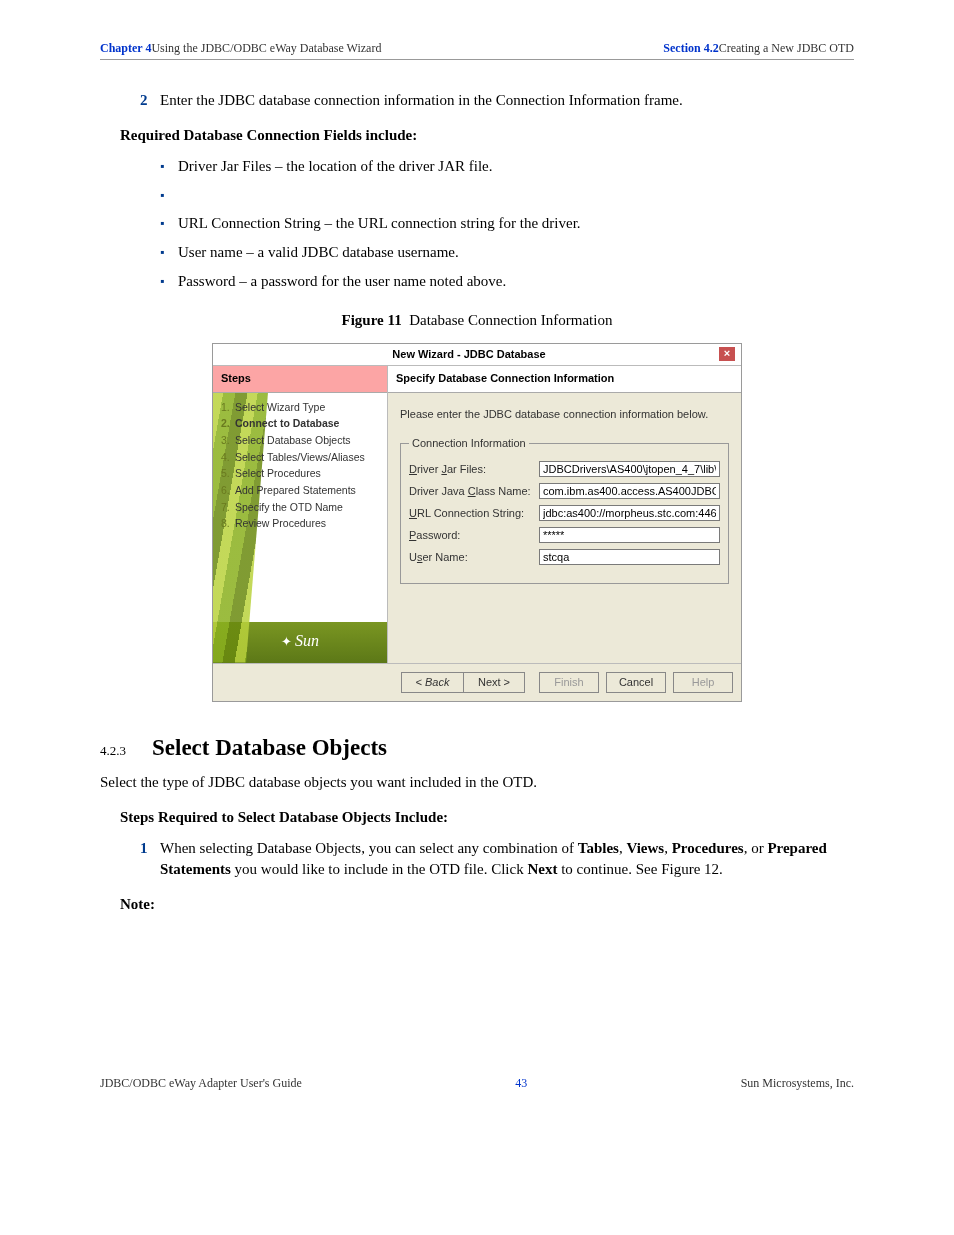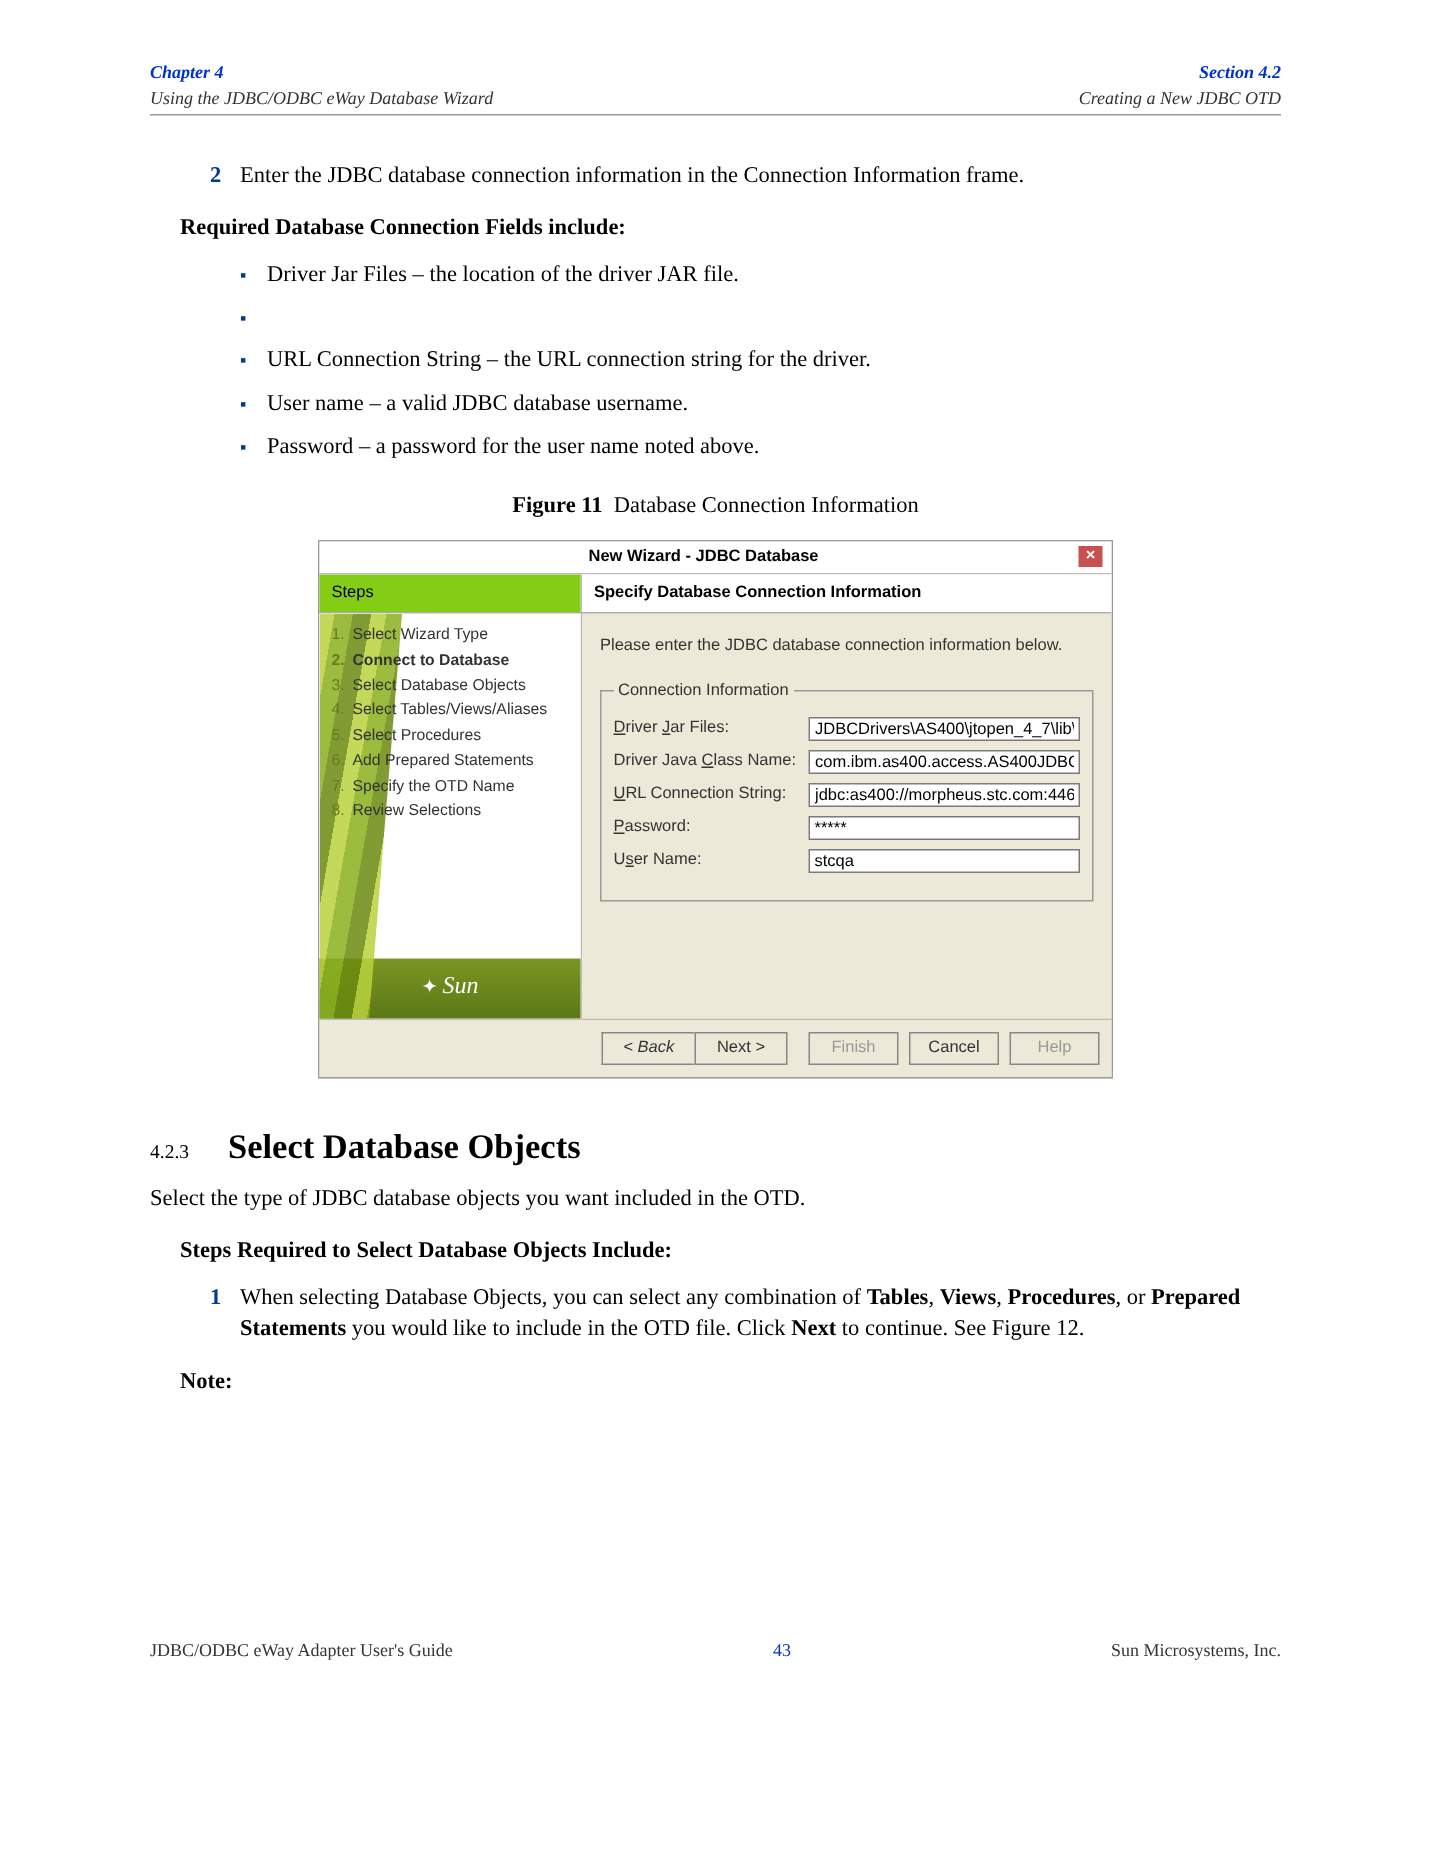--- a/index.html
+++ b/index.html
@@ -1,37 +1,37 @@
 <!DOCTYPE html>
 <html><head>
 <meta charset="utf-8">
 <style>
   * { box-sizing: border-box; margin: 0; padding: 0; }
   body { font-family: Georgia, 'Times New Roman', serif; color: #000; background: #fff; width: 954px; margin: 0 auto; padding: 40px 100px 30px 100px; font-size: 15px; line-height: 1.4; }
   .header { display: flex; justify-content: space-between; border-bottom: 1px solid #999; padding-bottom: 2px; margin-bottom: 30px; font-size: 12px; }
-  .header-left, .header-right { display: flex; flex-direction: column; font-style: italic; }
+  .header-left, .header-right { display: flex; flex-direction: row; }
   .header-right { text-align: right; }
   .header a { color: #0033cc; text-decoration: none; font-weight: bold; }
   .header .subline { color: #333; font-size: 12px; }
   .body-text { margin-bottom: 10px; }
   .num-item { display: flex; margin-left: 40px; margin-bottom: 8px; }
   .num-item .num { color: #003b8e; font-weight: bold; width: 20px; flex-shrink:0; }
   .num-item .txt { flex: 1; }
   .subhead { font-weight: bold; margin: 14px 0 10px 20px; font-size: 15px; }
   .bullet-list { margin-left: 60px; }
   .bullet-item { display: flex; margin-bottom: 8px; }
   .bullet-item .dot { color: #003b8e; width: 18px; flex-shrink:0; font-size:12px; line-height:20px;}
   .fig-caption { text-align: center; margin: 18px 0 12px; font-size: 15px; }
   .fig-caption b { font-weight: bold; }
   .wizard { width: 530px; margin: 0 auto 30px; border: 1px solid #9a9a9a; background: #ece9d8; font-family: Tahoma, Arial, sans-serif; font-size: 11px; }
   .wiz-title { background: #ffffff; border-bottom: 1px solid #bbb; padding: 3px 6px; display: flex; justify-content: space-between; align-items: center; font-weight: bold; font-size:11px;}
   .wiz-close { background:#c75050; color:#fff; width:16px; height:14px; text-align:center; line-height:13px; font-weight:bold; font-size:11px; cursor:pointer;}
   .wiz-body { display:flex; }
   .wiz-steps { width: 175px; background: #fff; border-right:1px solid #bbb; padding:0; }
-  .wiz-steps-head { font-weight:normal; padding:5px 8px; border-bottom:1px solid #aaa; background:#84cc16;}
+  .wiz-steps-head { font-weight:bold; padding:5px 8px; border-bottom:1px solid #aaa; background:#fca5a5;}
   .wiz-steps-inner { background:#fff; position:relative; min-height:270px;}
   .wiz-steps-list { padding: 6px 6px 6px 8px; position:relative; z-index:2;}
   .wiz-step { display:flex; font-size:10.5px; color:#333; padding:1px 0;}
   .wiz-step .sn { color:#6a7a1f; width:14px; flex-shrink:0;}
   .wiz-step.current { font-weight:bold; }
   .wiz-leaf { position:absolute; left:0; top:0; width:55px; height:100%; z-index:1;
     background: repeating-linear-gradient(100deg, #b9d23c 0 10px, #8ab01e 10px 22px, #6a8a0f 22px 34px);
     opacity:0.85; clip-path: polygon(0 0, 100% 0, 60% 100%, 0 100%);}
   .wiz-sun { color:#fff; text-align:center; padding:6px 0 10px; position:relative; z-index:2; font-style:italic; font-family:Georgia,serif; font-size:16px; }
   .wiz-sun::before { content:"✦"; font-style:normal; margin-right:3px; font-size:13px;}
@@ -145,21 +145,21 @@
           <div class="wiz-step">
               <span class="sn">6.</span>
               <span>Add Prepared Statements</span>
             </div>
           <div class="wiz-step">
               <span class="sn">7.</span>
               <span>Specify the OTD Name</span>
             </div>
           <div class="wiz-step">
               <span class="sn">8.</span>
-              <span>Review Selections</span>
+              <span>Review Procedures</span>
             </div>
         </div>
         <div class="sun-wrap" style="position:absolute;bottom:0;left:0;right:0;">
           <div class="wiz-sun">Sun</div>
         </div>
       </div>
     </div>
     <div class="wiz-right">
       <div class="wiz-right-head">Specify Database Connection Information</div>
       <div class="wiz-right-body">

